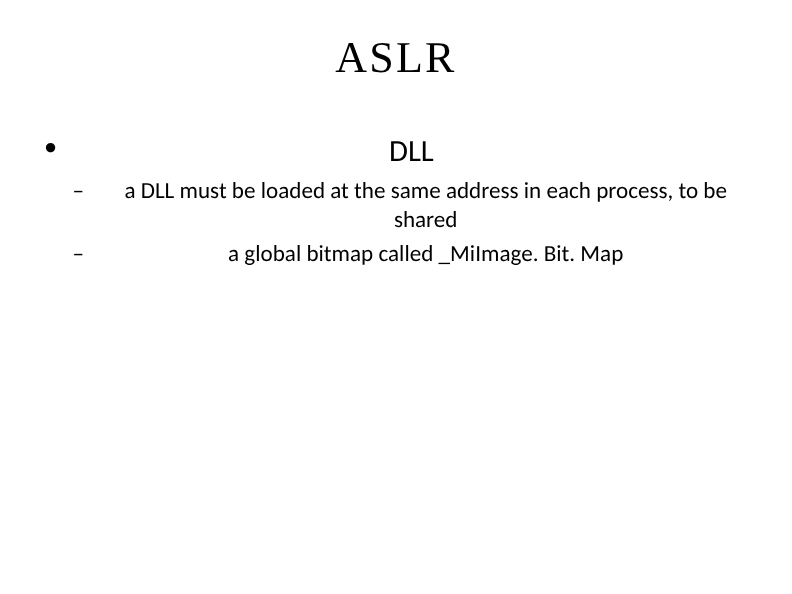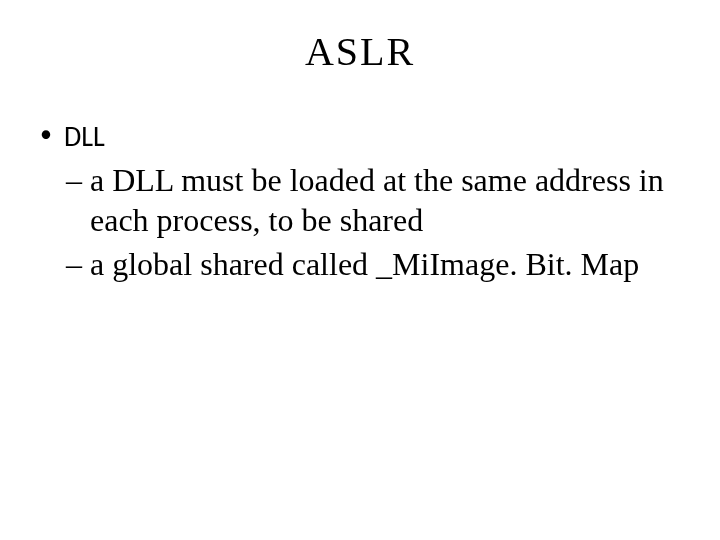--- a/index.html
+++ b/index.html
@@ -26,64 +26,64 @@
     padding-top: 28px;
     padding-bottom: 18px;
   }
   .content {
     padding-left: 36px;
     padding-right: 36px;
     padding-top: 26px;
   }
   .level1 {
     list-style: none;
+    text-align: center;
   }
   .level1-item {
     font-size: 28px;
     line-height: 1.25;
     position: relative;
     padding-left: 28px;
     margin-bottom: 8px;
   }
   .level1-item::before {
     content: "•";
     position: absolute;
     left: 4px;
     top: 0;
     font-size: 24px;
   }
   .level2 {
     list-style: none;
     margin-top: 6px;
   }
   .level2-item {
-    font-size: 32px;
+    font-size: 21px;
     line-height: 1.25;
     position: relative;
     padding-left: 26px;
     margin-bottom: 4px;
-    font-family: Liberation Serif, serif;
   }
   .level2-item::before {
     content: "–";
     position: absolute;
     left: 2px;
     top: 0;
   }
 </style>
 </head>
 <body>
 
 <div class="slide">
   <h1 class="title">ASLR</h1>
 
   <div class="content">
     <ul class="level1">
       <li class="level1-item">
         <span>DLL</span>
         <ul class="level2">
           <li class="level2-item">a DLL must be loaded at the same address in each process, to be shared</li>
-          <li class="level2-item">a global shared called _MiImage. Bit. Map</li>
+          <li class="level2-item">a global bitmap called _MiImage. Bit. Map</li>
         </ul>
       </li>
     </ul>
   </div>
 </div>
 
 </body></html>

